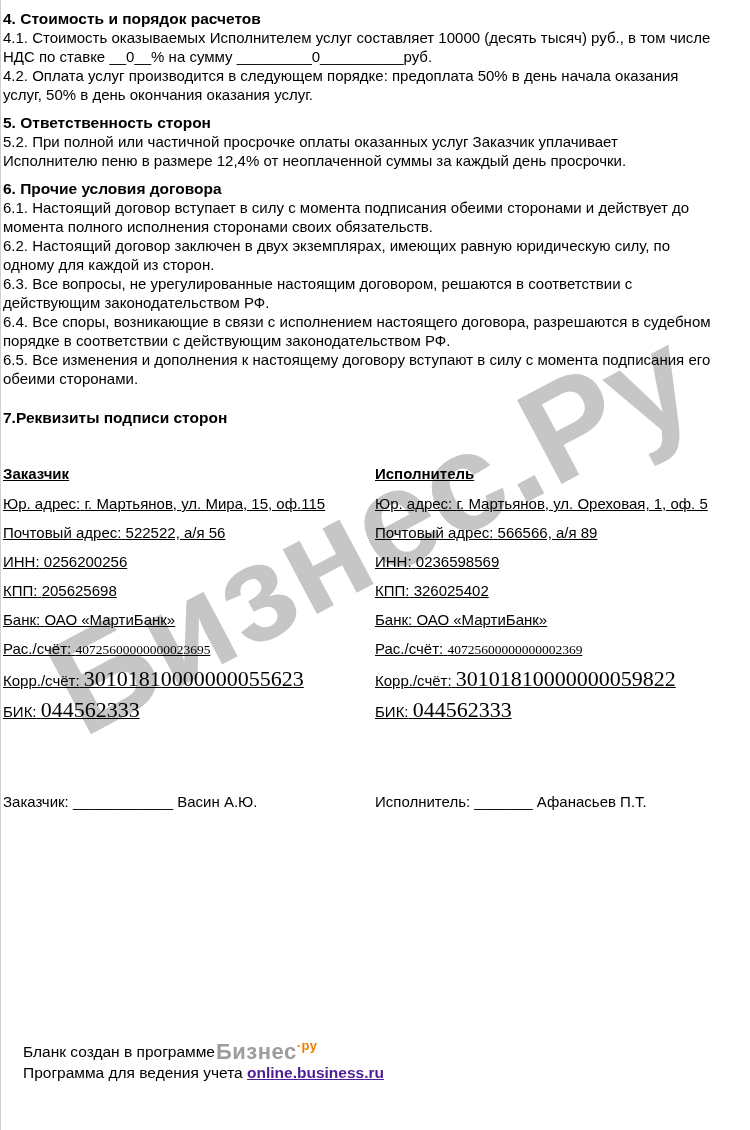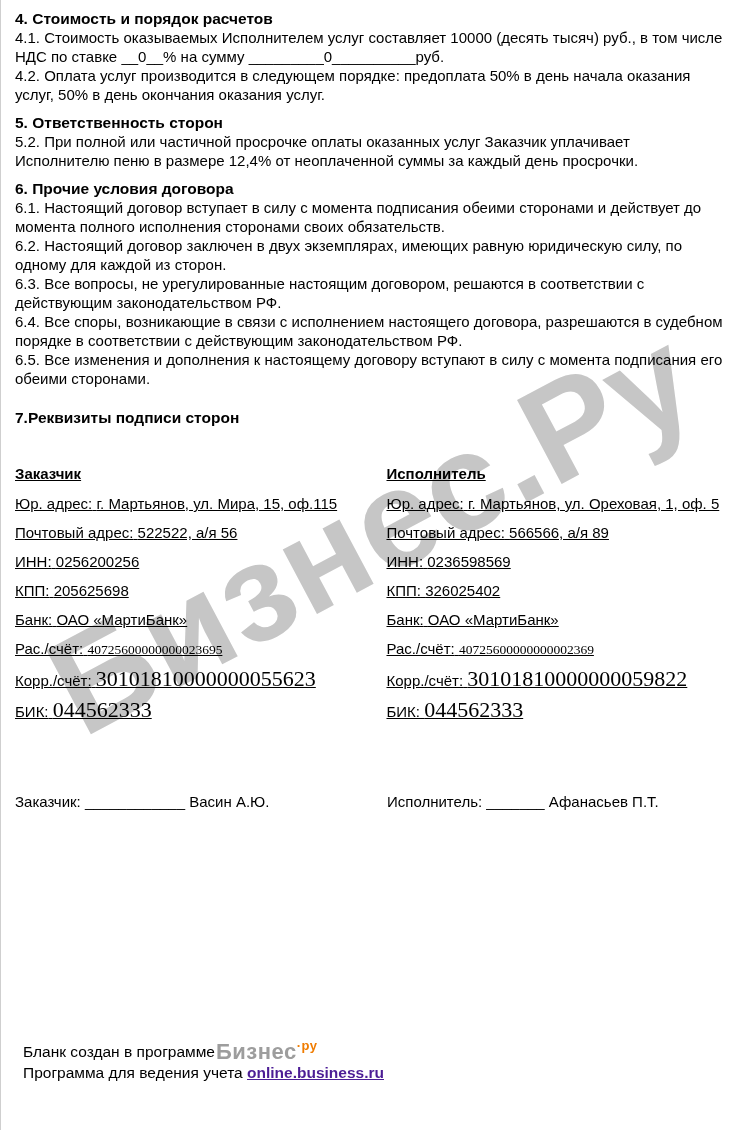--- a/index.html
+++ b/index.html
@@ -30,21 +30,21 @@
     transform: rotate(-28deg);
     transform-origin: center center;
     letter-spacing: 1px;
     z-index: 0;
     user-select: none;
     white-space: nowrap;
   }
   .content {
     position: relative;
     z-index: 1;
-    padding: 9px 14px 0 14px;
+    padding: 9px 14px 0 2px;
     font-size: 15px;
     line-height: 19px;
   }
   .section { margin-bottom: 9px; }
   .section h2 {
     font-size: 15.5px;
     font-weight: bold;
     margin: 0;
     line-height: 19px;
   }

